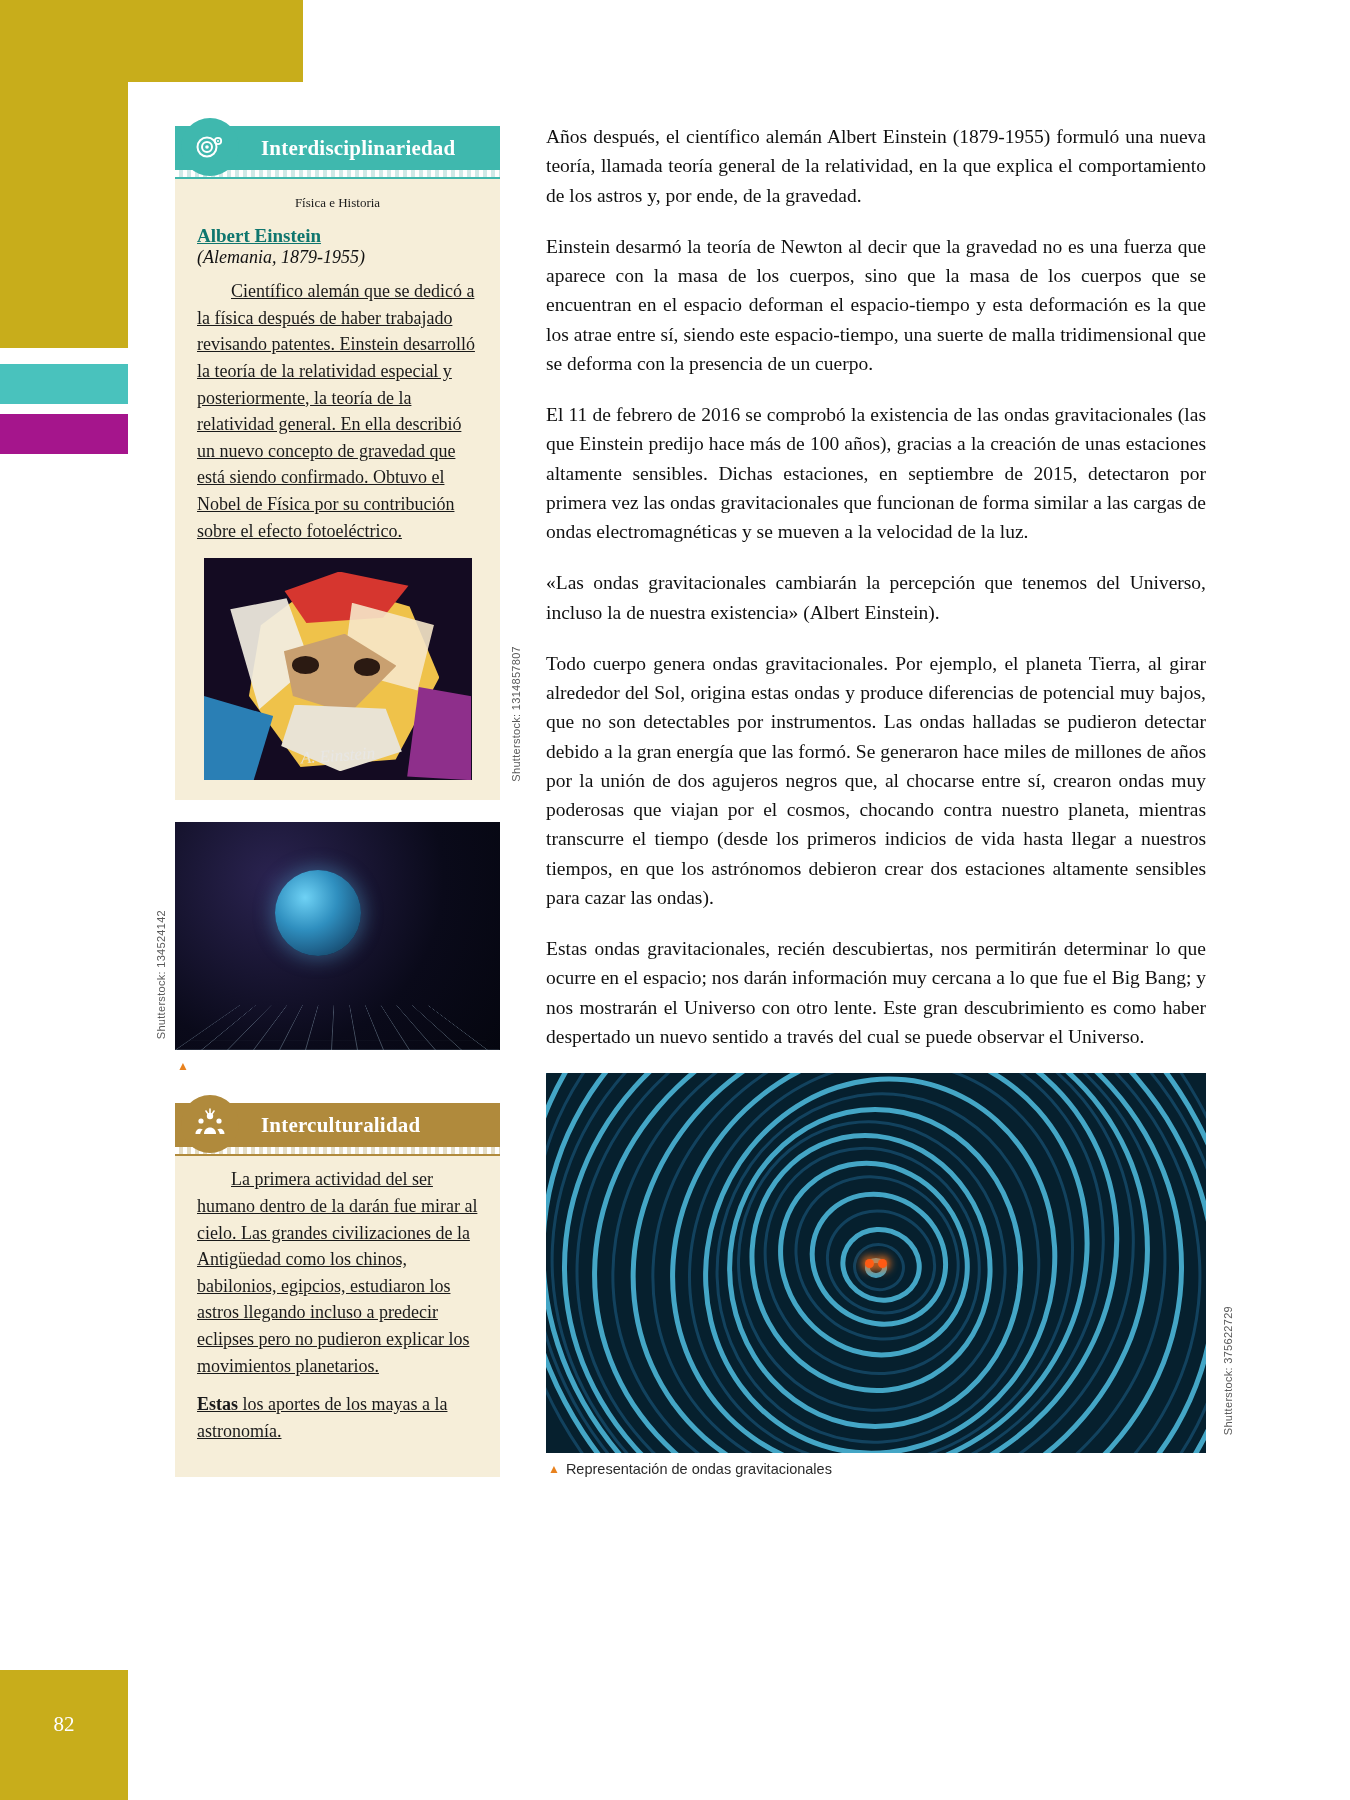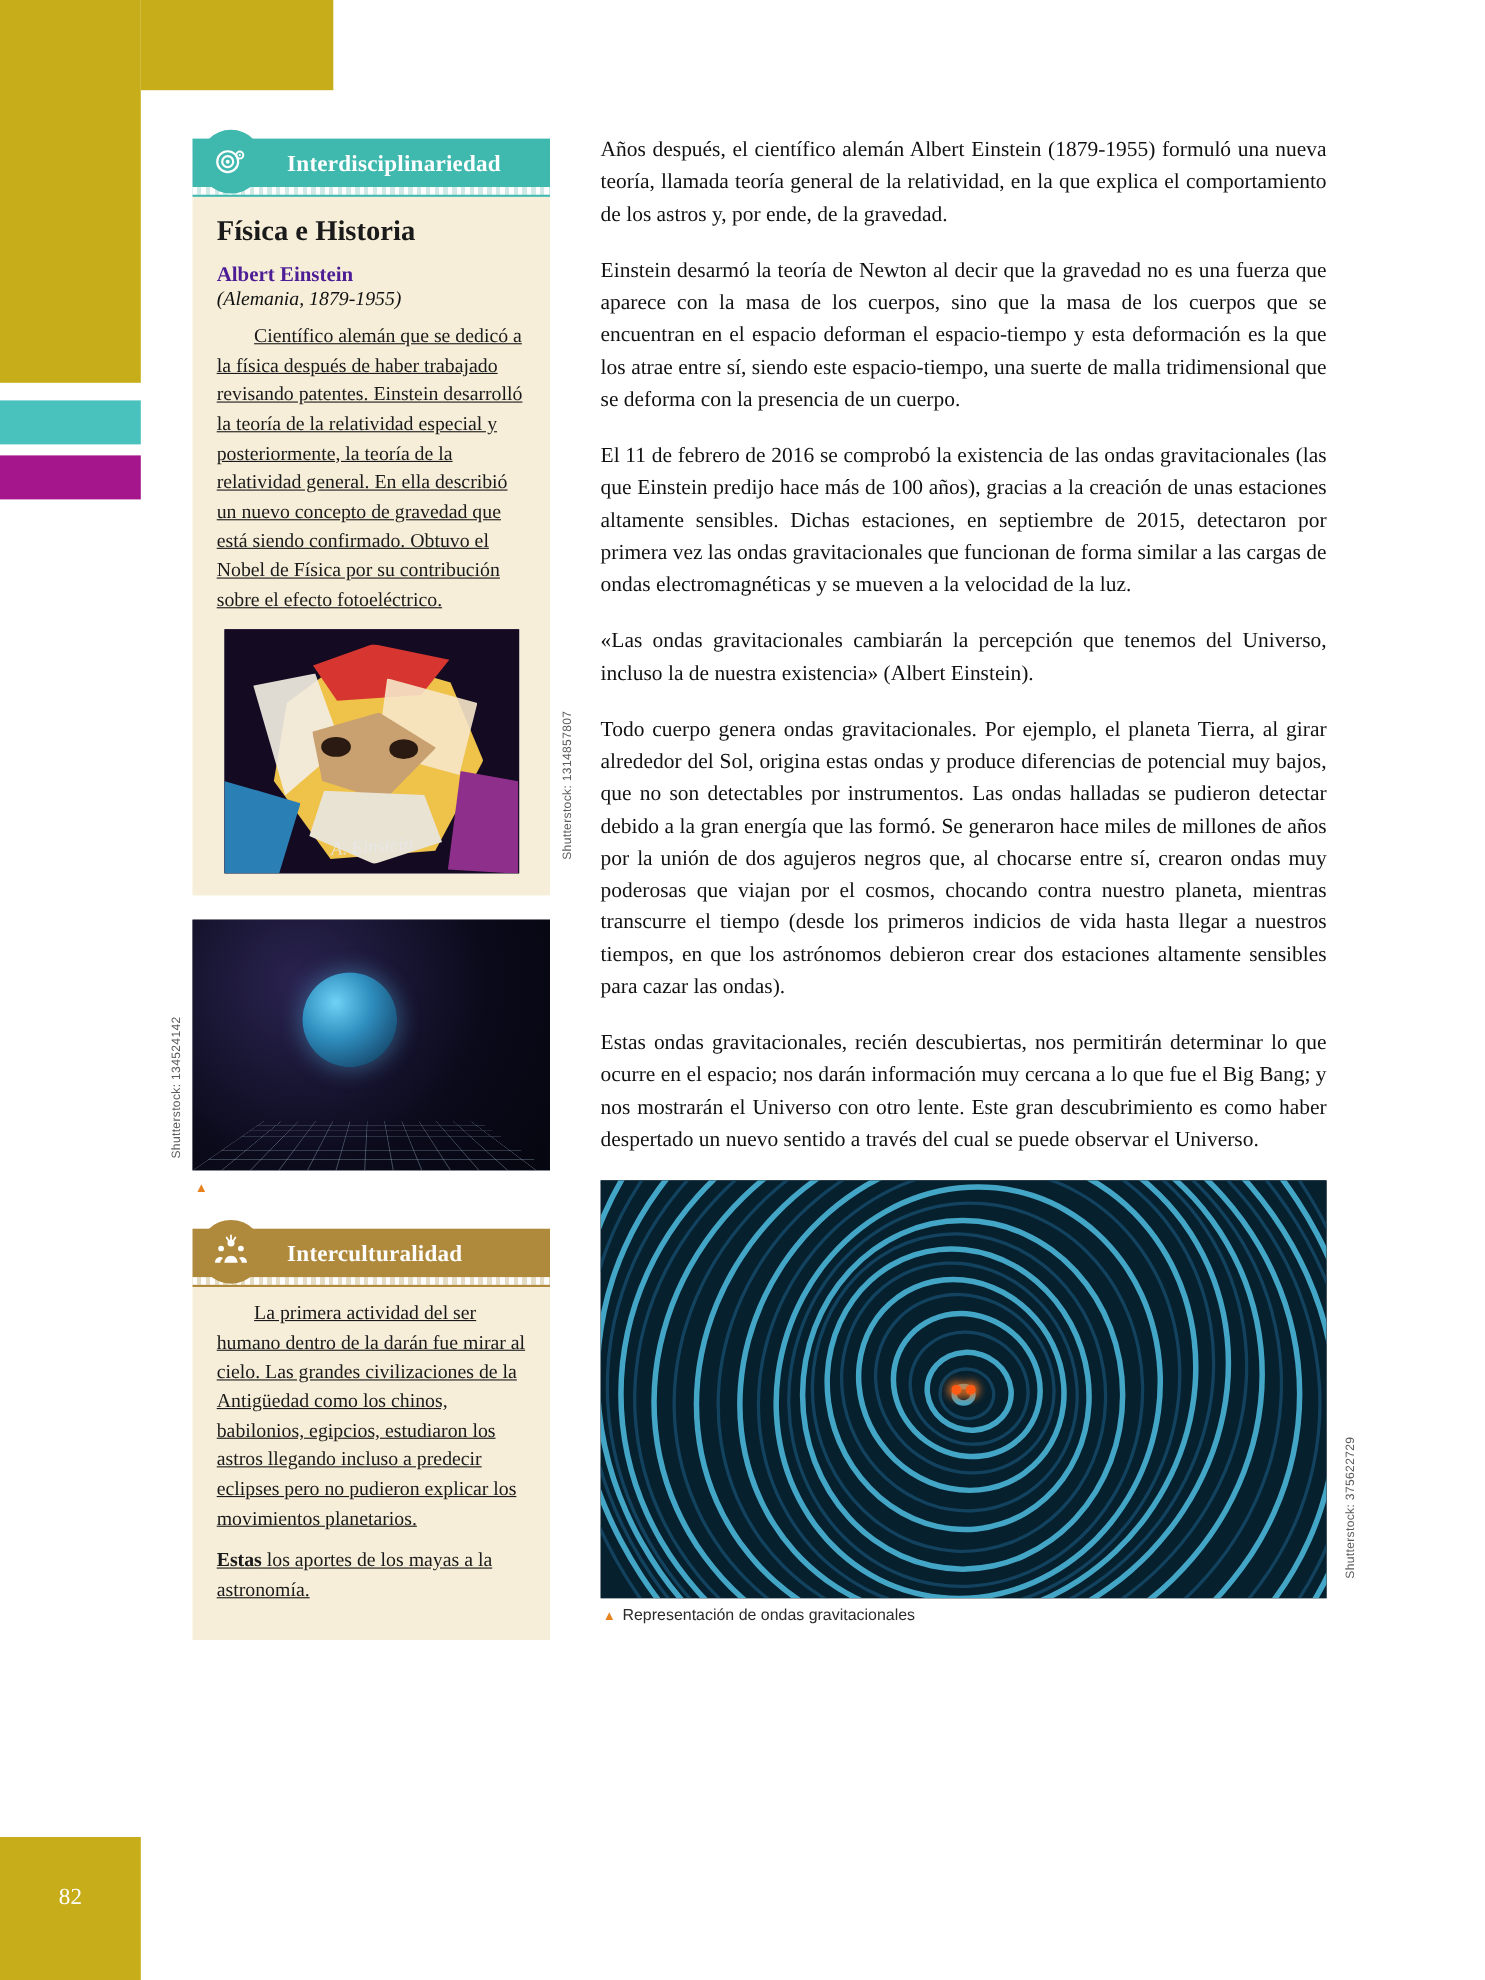--- a/index.html
+++ b/index.html
@@ -74,24 +74,24 @@
   }
   .box-dash.gold { border-bottom-color: #b08a3c;
     background: repeating-linear-gradient(90deg, #ffffff 0 4px, #e4dcc4 4px 8px); }
 
   .box-body {
     background: #f6eed9;
     padding: 10px 22px 20px 22px;
     font-family: "Liberation Serif", serif;
   }
   .box-subtitle {
-    text-align: left; font-weight: bold; font-size: 26px;
+    text-align: center; font-weight: normal; font-size: 13px;
     color: #1a1a1a; margin: 6px 0 14px 0;
   }
-  .person-name { font-weight: bold; font-size: 19px; color: #4c1d95; }
+  .person-name { font-weight: bold; font-size: 19px; color: #0f766e; text-decoration: underline; }
   .person-origin { font-style: italic; font-size: 18px; color: #111; margin-bottom: 10px; }
   .box-text {
     font-size: 18px; line-height: 1.48; color: #1a1a1a; text-align: left;
   }
   .box-text p { margin: 0 0 12px 0; text-decoration: underline; }
   .indent { text-indent: 34px; }
   .bold-lead { font-weight: bold; }
 
   
   .fig { position: relative; }

